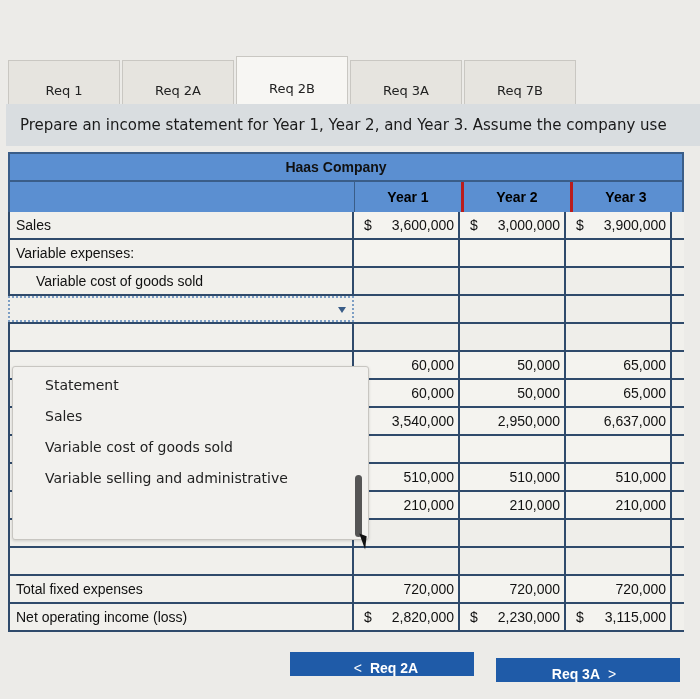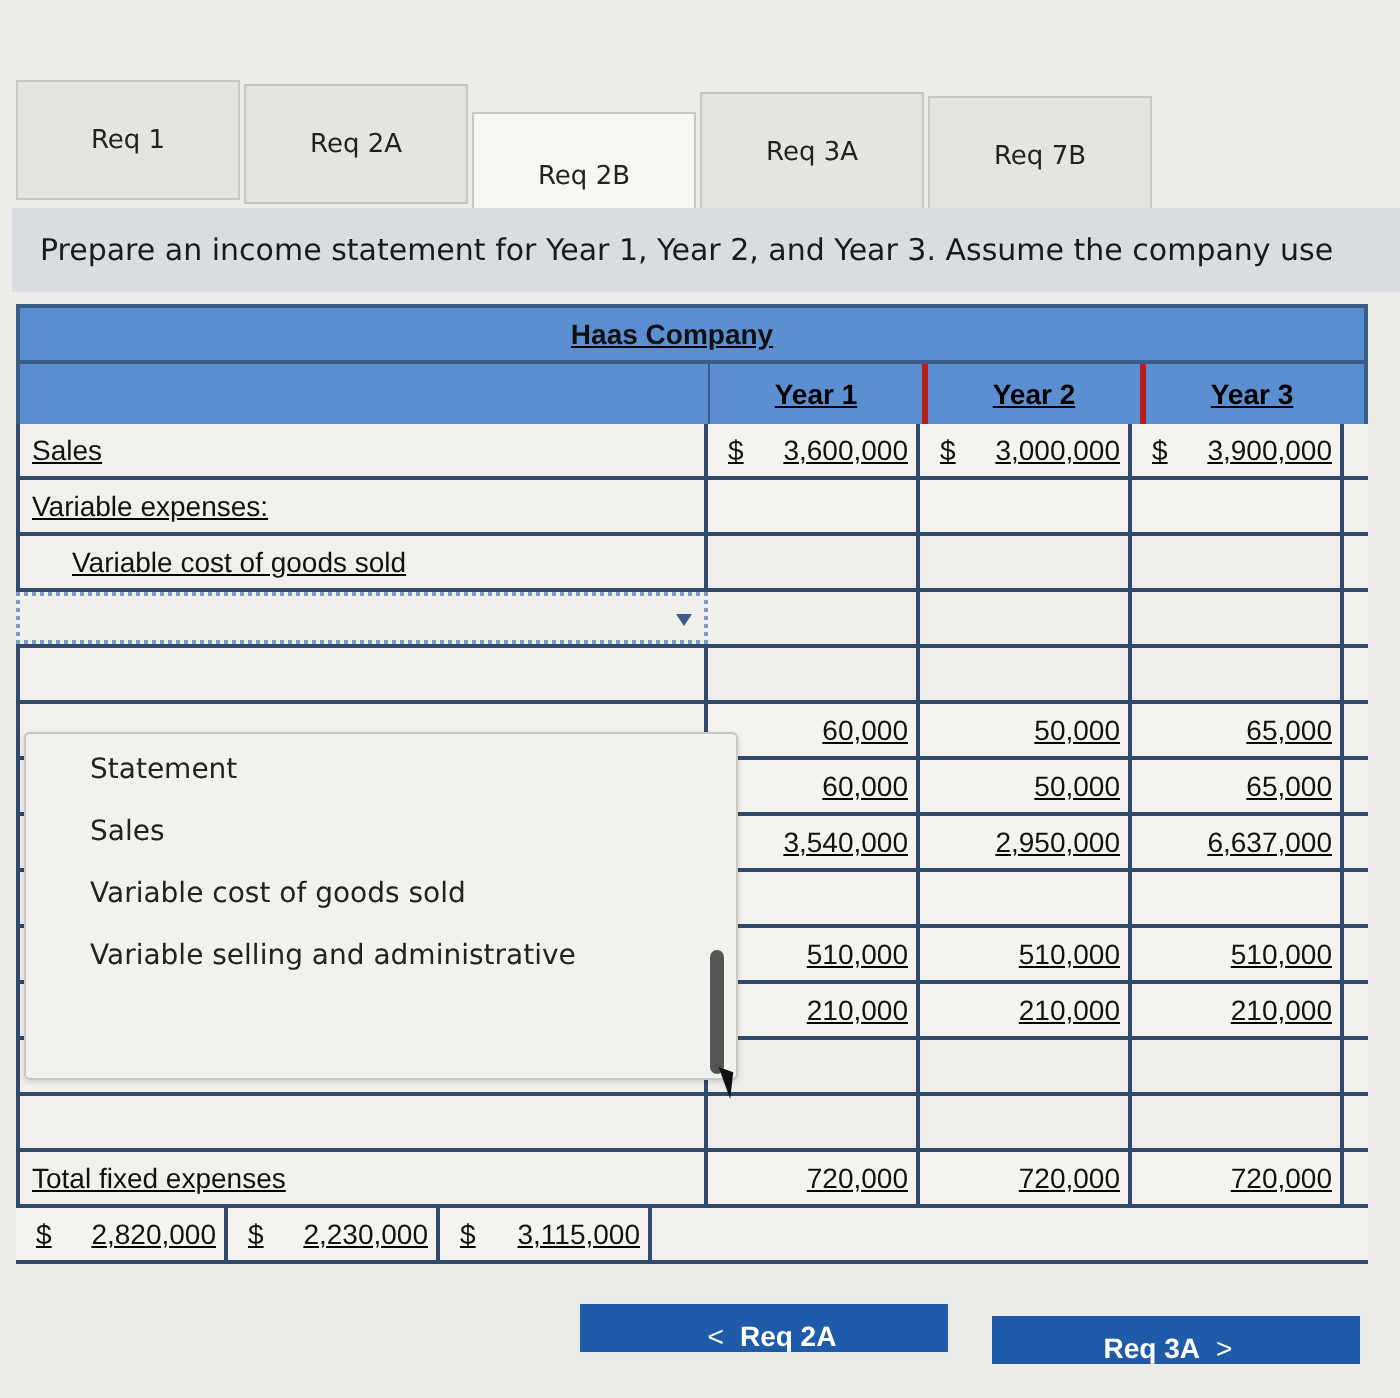--- a/index.html
+++ b/index.html
@@ -2,40 +2,40 @@
 <html><head>
 <meta charset="utf-8">
 <style>
   html, body { margin:0; padding:0; }
   body {
     width:700px; height:699px; overflow:hidden;
     background:#ecebe8;
     font-family:"Liberation Sans", sans-serif;
     position:relative;
   }
-  .tabs { position:absolute; left:8px; top:40px; display:flex; }
+  .tabs { position:absolute; left:8px; top:40px; display:flex;align-items:flex-end; }
   .tab {
     width:112px; height:60px; box-sizing:border-box;
     border:1px solid #c9c7c2; background:#e6e4df;
     display:flex; align-items:center; justify-content:center;
     font-family:"DejaVu Sans", sans-serif; font-size:13px; color:#222;
     margin-right:2px; cursor:pointer;
   }
   .tab:nth-child(1){ margin-top:0; }
   .tab:nth-child(2){ margin-top:2px; }
   .tab:nth-child(3){ margin-top:16px; background:#f7f6f3; height:64px; border-bottom:none; }
   .tab:nth-child(4){ margin-top:6px; }
   .tab:nth-child(5){ margin-top:8px; }
   .instr {
     position:absolute; left:6px; top:104px; width:700px; height:42px;
     background:#d9dde0; box-sizing:border-box; padding:12px 0 0 14px;
     font-family:"DejaVu Sans", sans-serif; font-size:15px; color:#1a1a1a;
     white-space:nowrap; overflow:hidden;
   }
-  .stmt { position:absolute; left:8px; top:152px; width:676px;text-decoration:underline; }
+  .stmt { position:absolute; left:8px; top:152px; width:676px; }
   .hdr {
     background:#5b8fd1; border:2px solid #3a5d88; border-bottom:none;
   }
   .hdr-row {
     height:26px; border-bottom:2px solid #3a5d88; display:flex; align-items:center; justify-content:center;
     font-weight:bold; font-size:14px; color:#111; padding-left:0;
   }
   .hdr-row.title1 { padding-right:20px; }
   .hdr-row.title2 { padding-right:0; }
   .yr-row { display:flex; height:30px; }
@@ -192,20 +192,21 @@
   </div>
 
   <div class="row">
     <div class="lbl">Total fixed expenses</div>
     <div class="v">720,000</div>
     <div class="v">720,000</div>
     <div class="v">720,000</div>
   </div>
 
   <div class="row">
+    <div class="lbl">Net operating income (loss)</div>
     <div class="v dol">
         <span>$</span>
         <span>2,820,000</span>
       </div>
     <div class="v dol">
         <span>$</span>
         <span>2,230,000</span>
       </div>
     <div class="v dol">
         <span>$</span>

